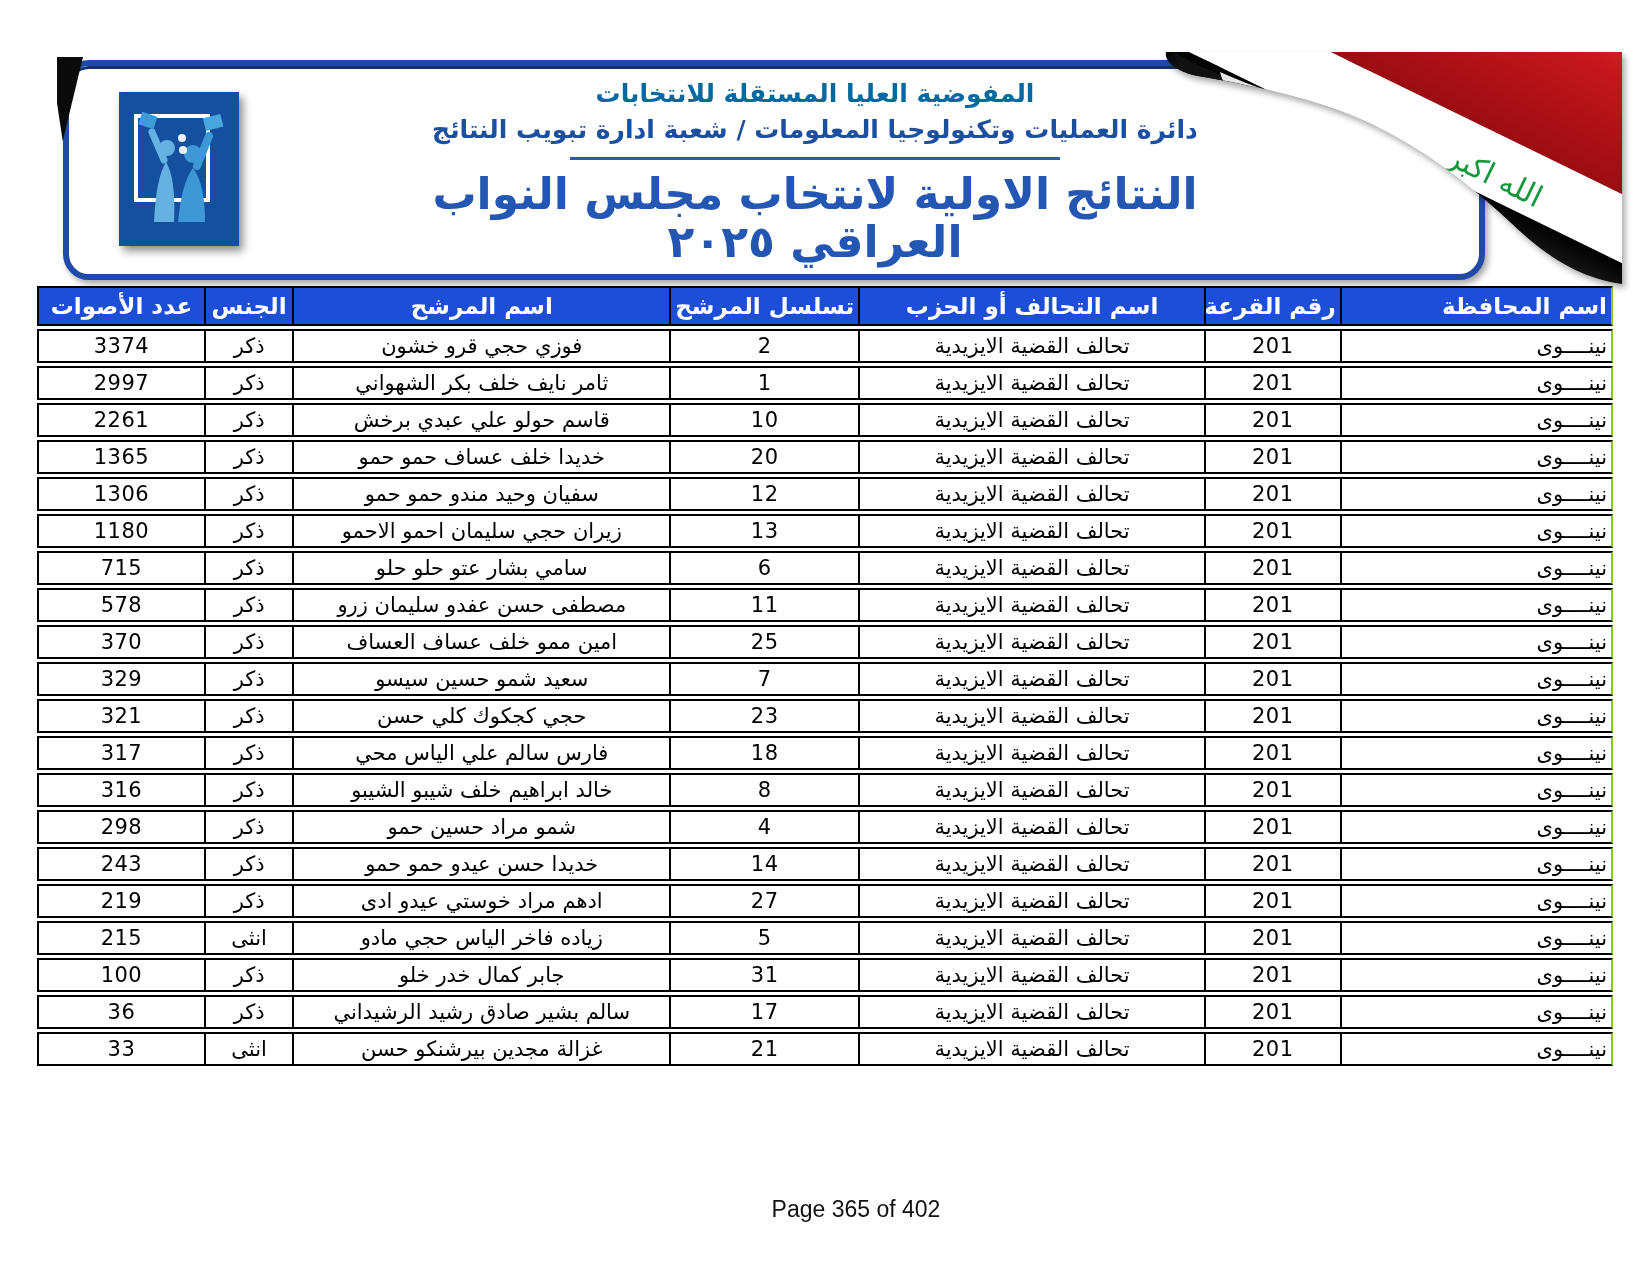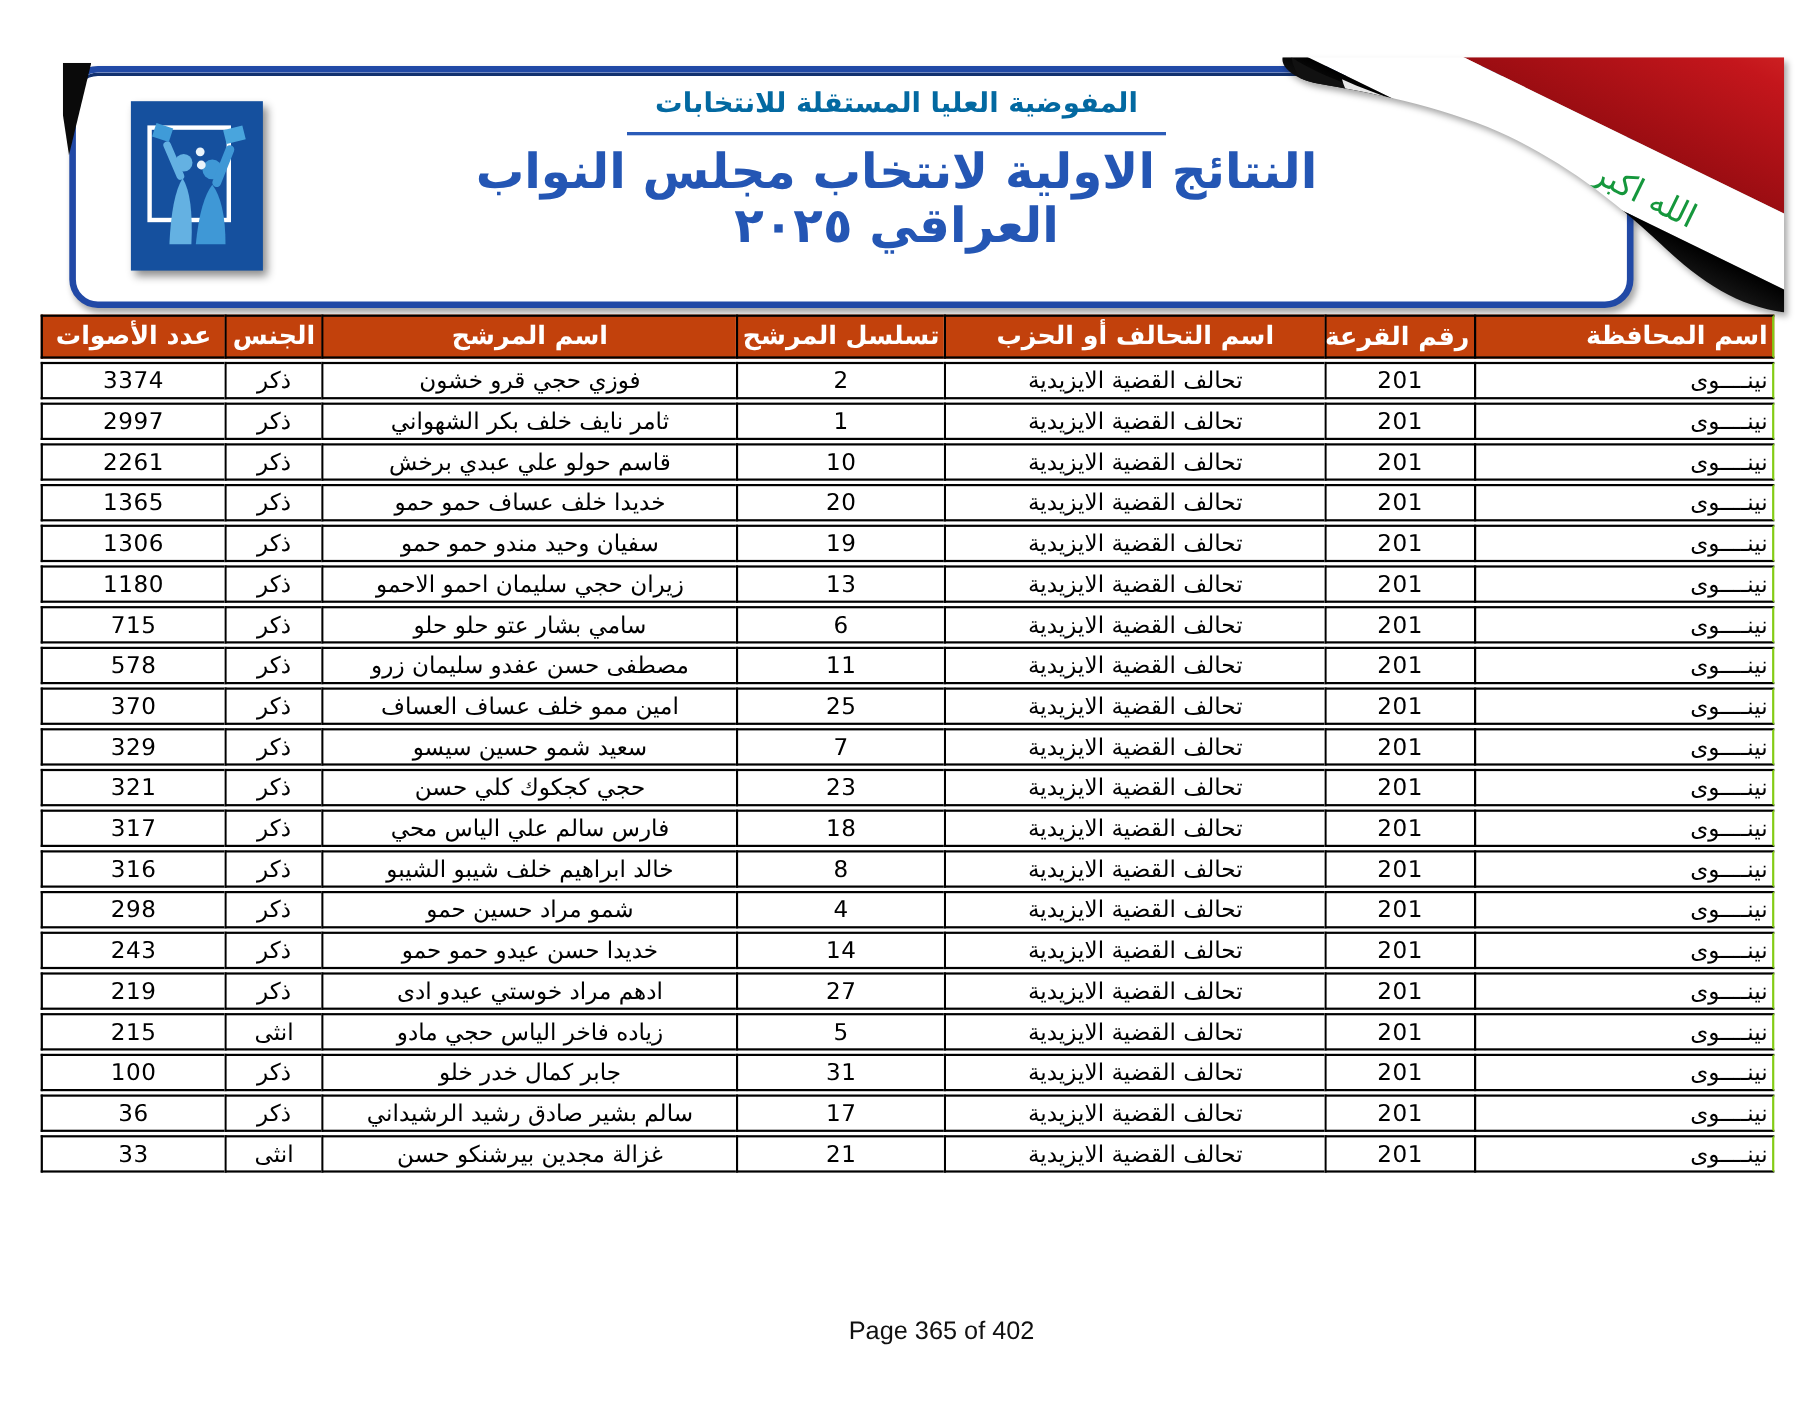--- a/index.html
+++ b/index.html
@@ -36,21 +36,21 @@
   .results{
     position:absolute;left:37px;top:283px;width:1576px;
     border-collapse:separate;border-spacing:0 3px;table-layout:fixed;
   }
   .results th,.results td{
     border-top:2px solid #000;border-bottom:2px solid #000;border-left:2px solid #000;
     padding:0 4px;text-align:center;vertical-align:middle;overflow:hidden;white-space:nowrap;
   }
   .results th:first-child,.results td:first-child{border-right:2px solid #84cc16;text-align:right;}
   .results th{
-    background:#c2410c;color:#ffffff;font-weight:bold;font-size:23px;height:36px;margin-top:24px;
+    background:#1d4ed8;color:#ffffff;font-weight:bold;font-size:23px;height:36px;margin-top:24px;
   }
   .results td{background:#ffffff;color:#000;font-size:21px;height:30px;}
   td.num{font-size:21px;letter-spacing:.5px;}
   
   .page-footer{
     position:absolute;left:0;top:1196px;width:100%;text-align:center;
     font-family:"Liberation Sans",sans-serif;font-size:23px;color:#111;padding-left:31px;
   }
 </style>
 </head>
@@ -75,20 +75,21 @@
     <path d="M81,78 L93,48" stroke="#3f98d6" stroke-width="8" stroke-linecap="round" fill="none"></path>
     <rect x="88" y="28" width="18" height="13" fill="#49a5dd" transform="rotate(-14 97 34)"></rect>
 
     <circle cx="66" cy="50" r="4" fill="#eaf4fb"></circle>
     <circle cx="67" cy="62" r="4" fill="#eaf4fb"></circle>
   </svg>
 </div>
 
 <div class="head-text" dir="rtl">
   <div class="org-line1">المفوضية العليا المستقلة للانتخابات</div>
+  <div class="org-line2">دائرة العمليات وتكنولوجيا المعلومات / شعبة ادارة تبويب النتائج</div>
   <div class="head-divider"></div>
   <div class="main-title">النتائج الاولية لانتخاب مجلس النواب العراقي ٢٠٢٥</div>
 </div>
 
 <div class="flag-wrap">
   <svg viewBox="0 0 472 232" width="472" height="232">
     <defs>
       <clipPath id="flagclip">
         <path d="M18,0 H472 V232 C430,226 398,206 360,170 C313,126 266,92 213,68 C158,44 94,32 48,24 C28,20 14,10 16,0 Z"></path>
       </clipPath>
@@ -173,21 +174,21 @@
       <td>تحالف القضية الايزيدية</td>
       <td class="num">20</td>
       <td>خديدا خلف عساف حمو حمو</td>
       <td>ذكر</td>
       <td class="num">1365</td>
     </tr>
       <tr>
       <td class="num">نينــــوى</td>
       <td class="num">201</td>
       <td>تحالف القضية الايزيدية</td>
-      <td class="num">19</td>
+      <td class="num">12</td>
       <td>سفيان وحيد مندو حمو حمو</td>
       <td>ذكر</td>
       <td class="num">1306</td>
     </tr>
       <tr>
       <td class="num">نينــــوى</td>
       <td class="num">201</td>
       <td>تحالف القضية الايزيدية</td>
       <td class="num">13</td>
       <td>زيران حجي سليمان احمو الاحمو</td>

